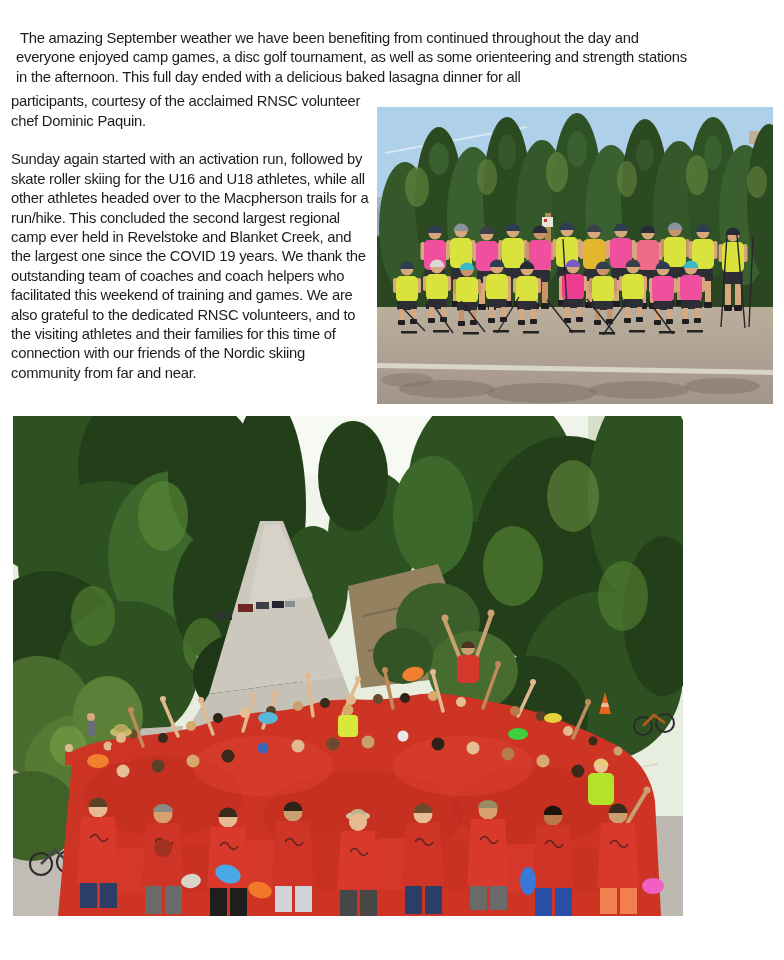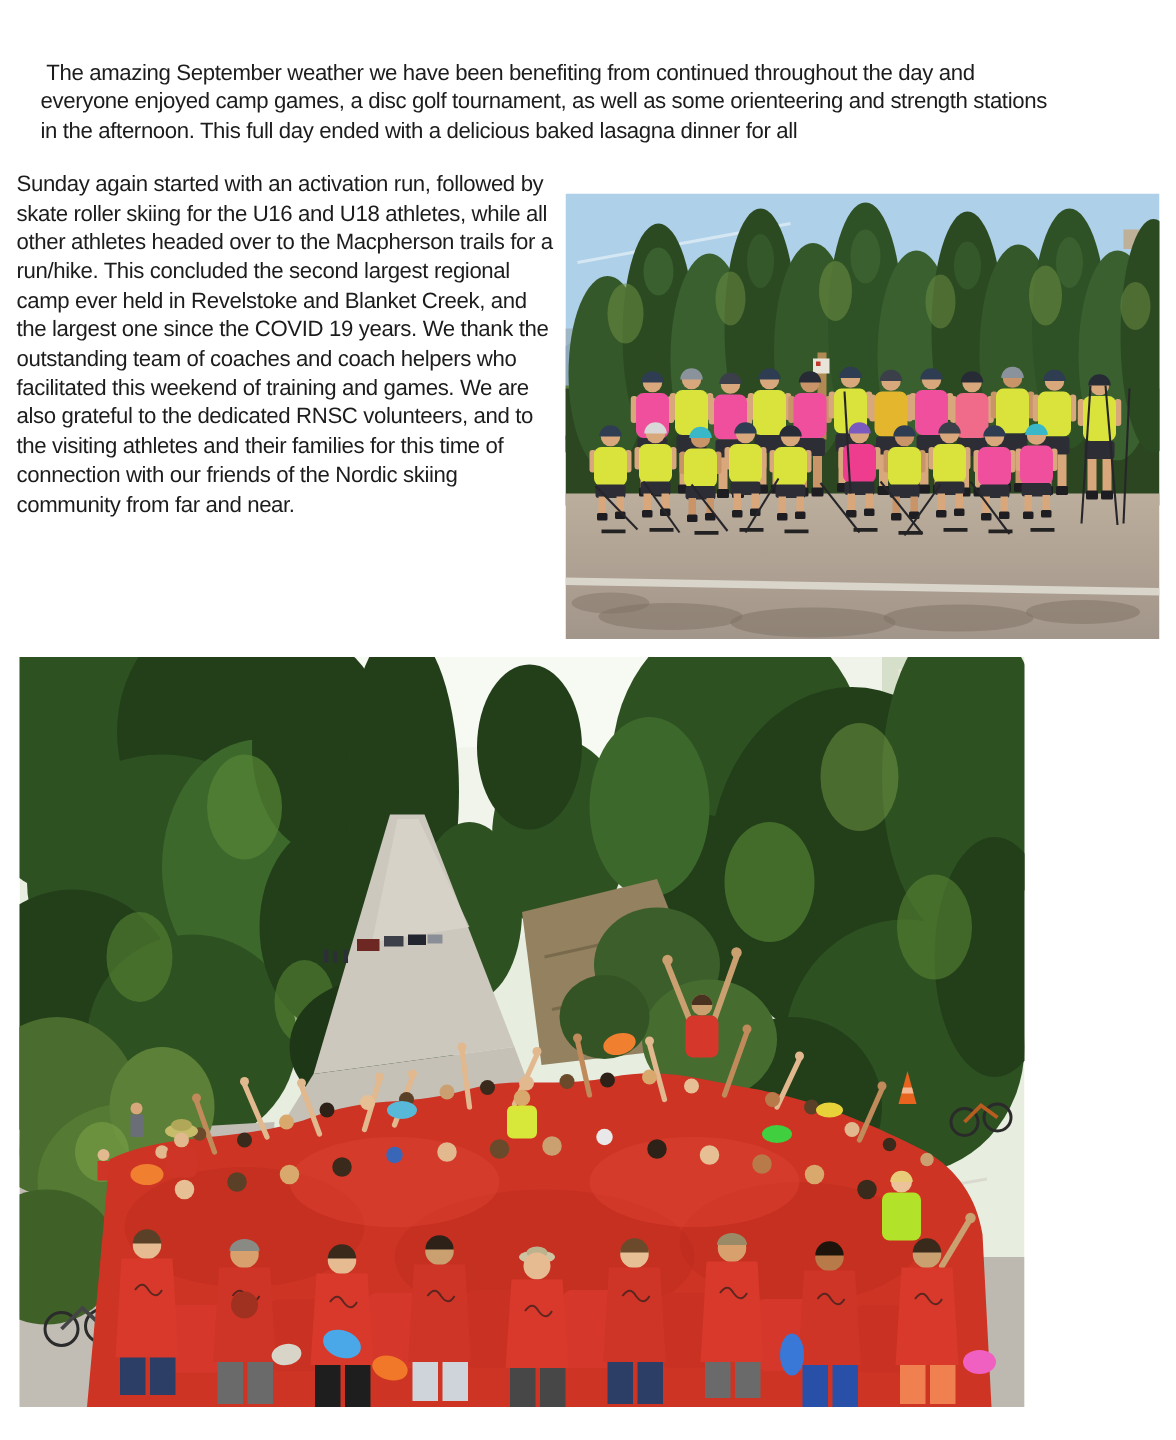--- a/index.html
+++ b/index.html
@@ -2,39 +2,40 @@
 <html><head>
 <meta charset="utf-8">
 <style>
   html,body { margin:0; padding:0; }
   body {
     width:784px; height:960px; overflow:hidden; background:#ffffff;
     font-family:"Liberation Sans","DejaVu Sans",sans-serif;
     color:#1c1c1c;
   }
   .article { padding:24px 11px 0 11px; font-size:14.8px; line-height:19.4px; letter-spacing:-0.25px; }
-  .p1 { margin:16px; width:672px; white-space:pre-wrap; }
+  .p1 { margin:5px; width:672px; white-space:pre-wrap; }
   .wrap-row { display:flex; align-items:flex-start; }
   .left-col { width:358px; flex:0 0 358px; }
   .left-col p { margin:0 0 19.4px 0; }
   .photo1 { margin:15px 0 0 auto; width:396px; height:297px; }
   .thanks { margin:14px 0 0 0; font-weight:bold; font-style:italic; font-size:15.8px; letter-spacing:-0.3px; }
   figure { padding:0; }
   .photo2 { margin:12px 0 0 2px; width:670px; height:500px; }
   svg { display:block; }
 </style>
 </head>
 <body>
 
 <div class="article">
 
   <p class="p1"> The amazing September weather we have been benefiting from continued throughout the day and everyone enjoyed camp games, a disc golf tournament, as well as some orienteering and strength stations in the afternoon. This full day ended with a delicious baked lasagna dinner for all</p>
 
   <div class="wrap-row">
     <div class="left-col">
+      <p>participants, courtesy of the acclaimed RNSC volunteer chef Dominic Paquin.</p>
       <p>Sunday again started with an activation run, followed by skate roller skiing for the U16 and U18 athletes, while all other athletes headed over to the Macpherson trails for a run/hike. This concluded the second largest regional camp ever held in Revelstoke and Blanket Creek, and the largest one since the COVID 19 years. We thank the outstanding team of coaches and coach helpers who facilitated this weekend of training and games. We are also grateful to the dedicated RNSC volunteers, and to the visiting athletes and their families for this time of connection with our friends of the Nordic skiing community from far and near.</p>
     </div>
 
     <figure class="photo1" role="img" aria-label="Group of young athletes in neon yellow and pink shirts with helmets and roller ski poles posing in two rows on pavement in front of tall cedar trees">
       <svg viewBox="0 0 396 297" width="396" height="297">
         <defs>
           <linearGradient id="pav" x1="0" y1="0" x2="0" y2="1">
             <stop offset="0" stop-color="#bcae9c"></stop>
               <stop offset="1" stop-color="#a2958a"></stop>
           </linearGradient>

